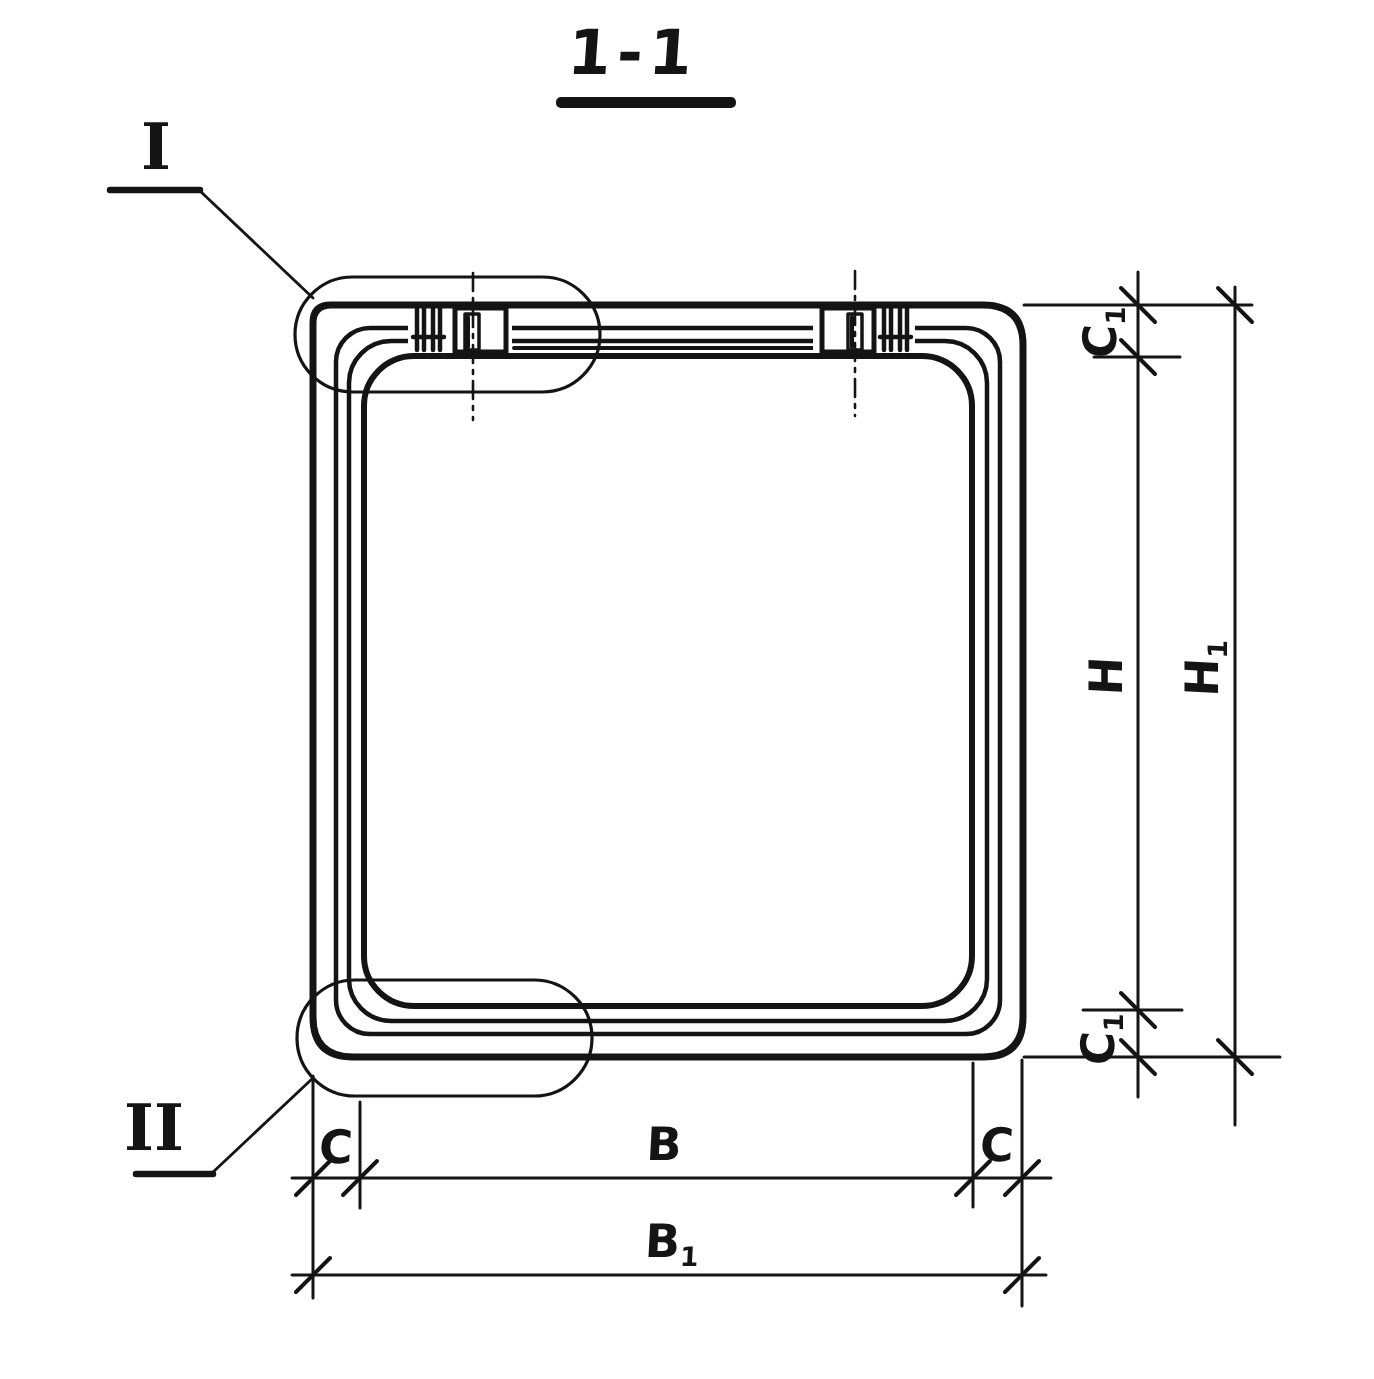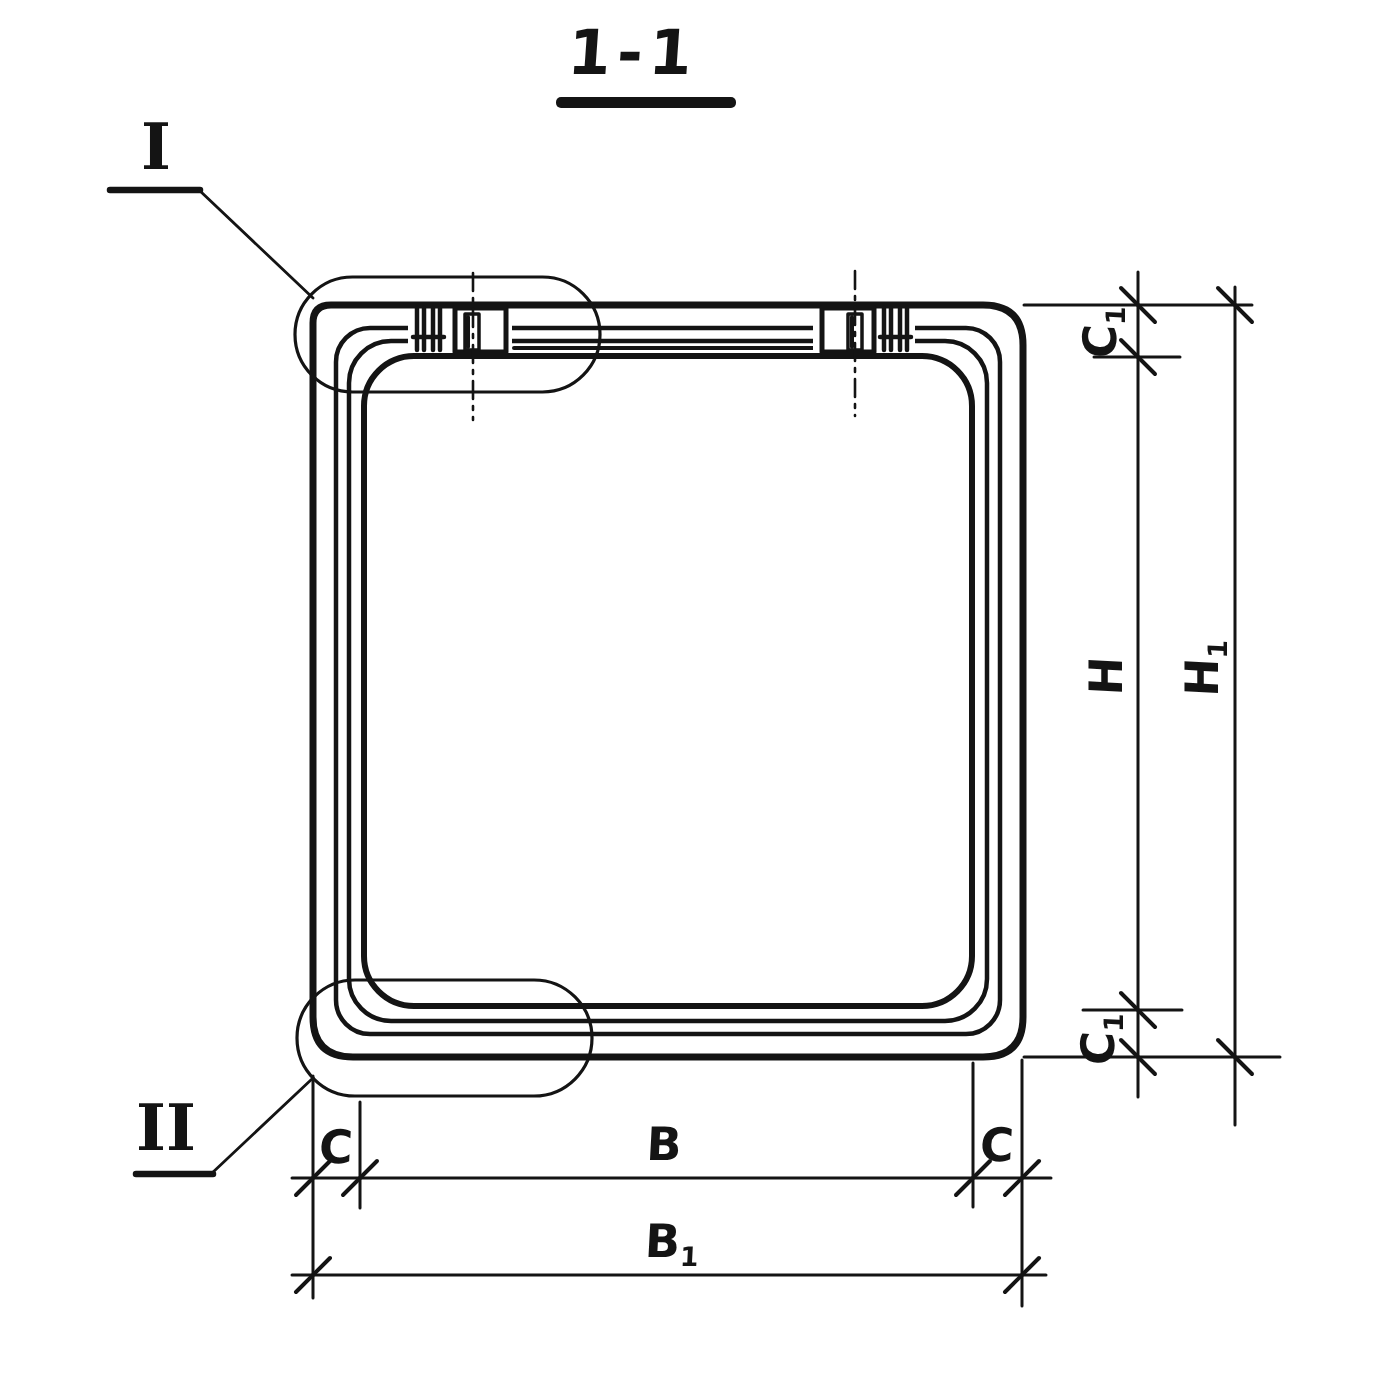--- a/index.html
+++ b/index.html
@@ -136,21 +136,21 @@
         <path d="M 296,1292 L 330,1258"></path>
         <path d="M 1005,1292 L 1039,1258"></path>
       </g>
     </g>
   </svg>
 
   <div class="lbl title" style="left:568px;top:22px;">1-1</div>
   <div class="title-underline" style="left:556px;top:97px;width:180px;"></div>
 
   <div class="lbl roman" style="left:141px;top:115px;">I</div>
-  <div class="lbl roman" style="left:136px;top:1096px;">II</div>
+  <div class="lbl roman" style="left:124px;top:1096px;">II</div>
 
   <div class="lbl dim rot" style="left:1100px;top:332px;"><span>C</span><span class="sub">1</span></div>
 
   <div class="lbl dim rot" style="left:1106px;top:676px;"><span>H</span><span class="sub"></span></div>
 
   <div class="lbl dim rot" style="left:1202px;top:668px;"><span>H</span><span class="sub">1</span></div>
 
   <div class="lbl dim rot" style="left:1098px;top:1039px;"><span>C</span><span class="sub">1</span></div>
 
   <div class="lbl dim" style="left:336px;top:1147px;"><span>C</span><span class="sub"></span></div>

